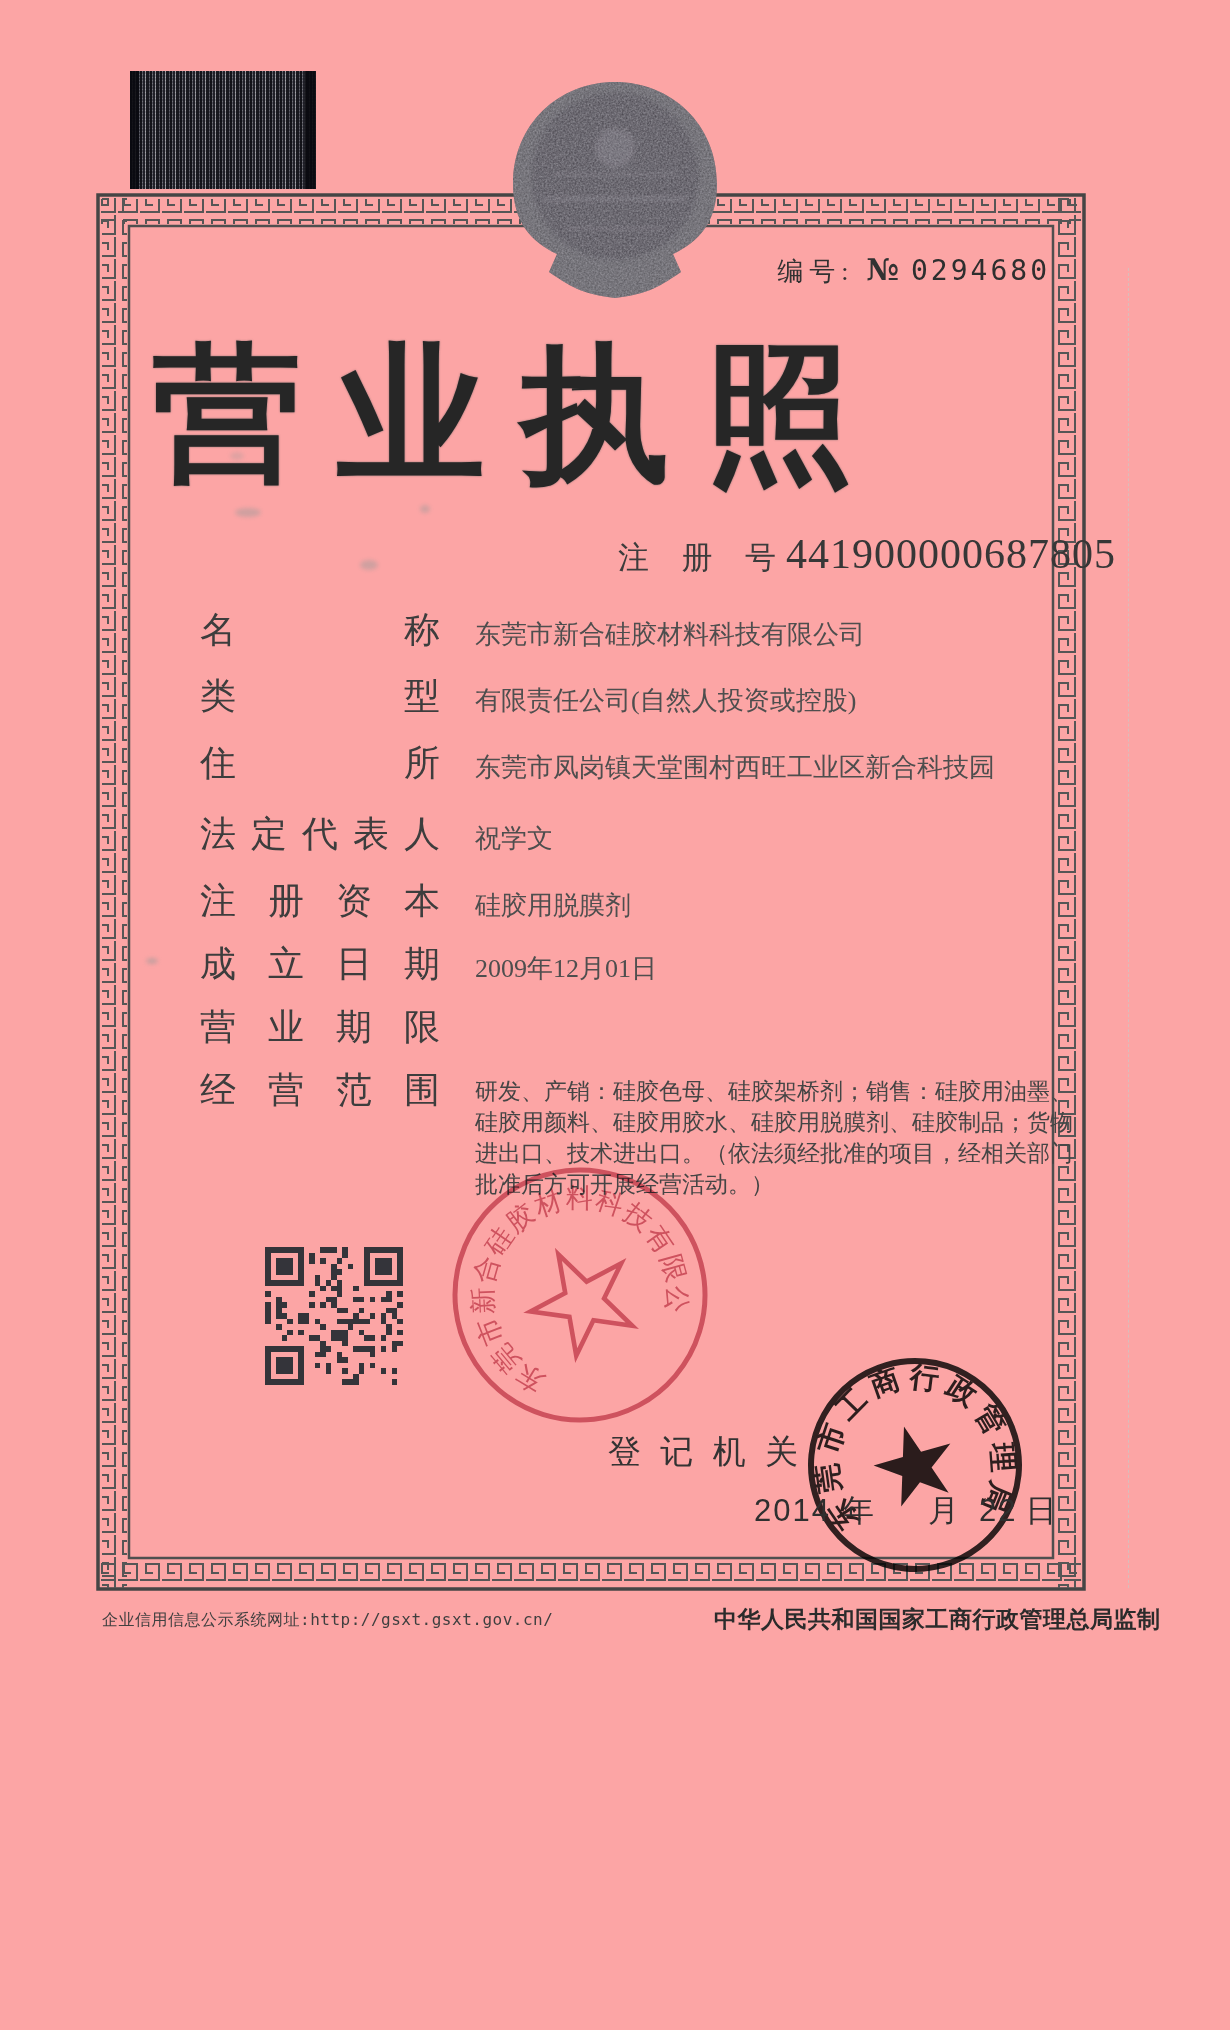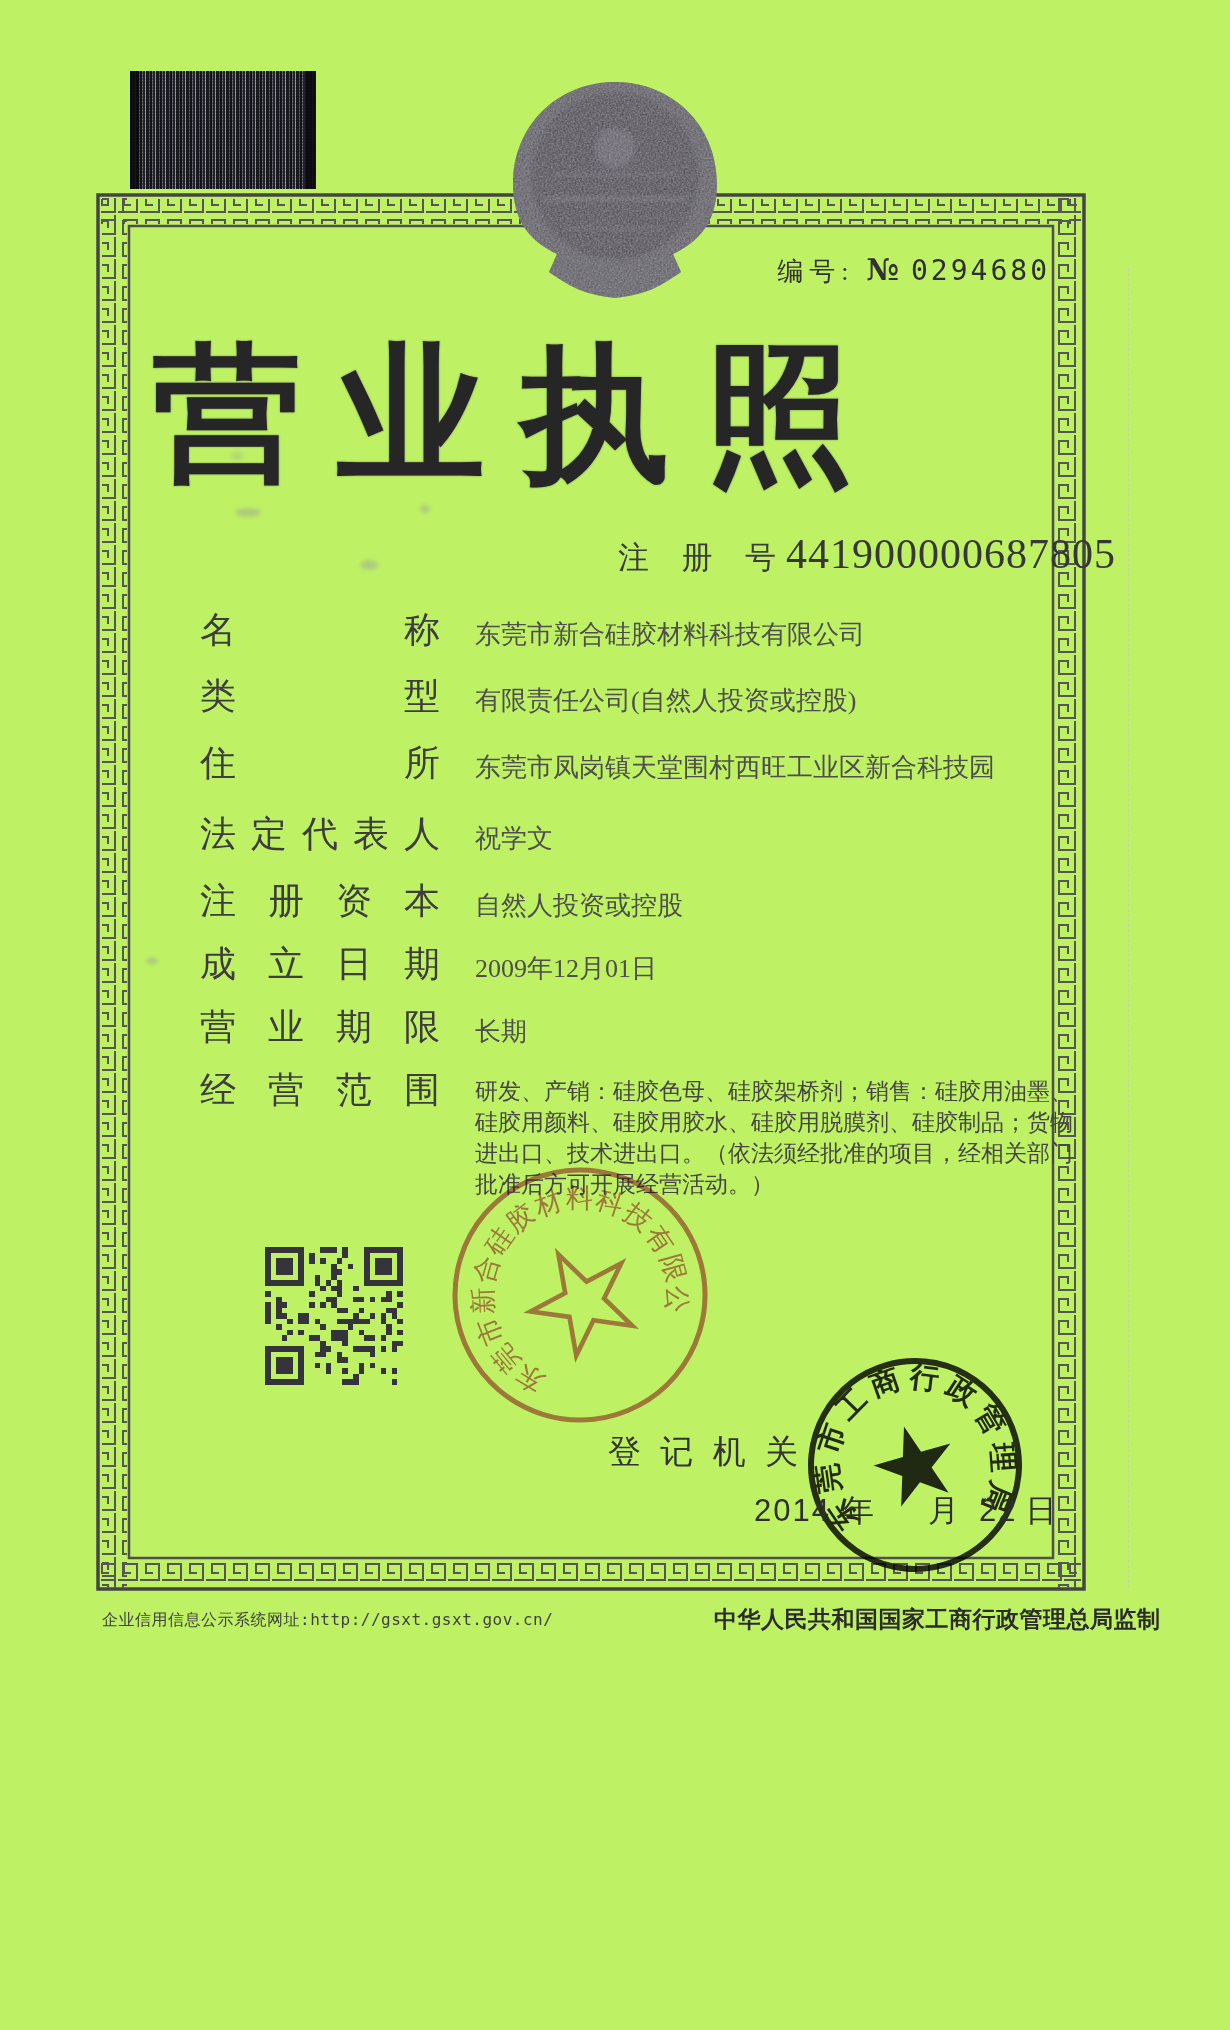--- a/index.html
+++ b/index.html
@@ -1,16 +1,16 @@
 <!DOCTYPE html>
 <html><head>
 <meta charset="utf-8">
 <style>
   html,body{margin:0;padding:0;background:#ffffff;}
-  .page{position:relative;width:1230px;height:2030px;background:#bef264;overflow:hidden;
+  .page{position:relative;width:1230px;height:2030px;background:#fca5a5;overflow:hidden;
         font-family:"Liberation Serif","DejaVu Serif",serif;color:#3a3a3a;}
 
   
   .barcode{position:absolute;left:130px;top:71px;width:186px;height:118px;
     background:
       linear-gradient(90deg, rgba(15,15,20,.9) 0 9px, rgba(0,0,0,0) 9px calc(100% - 11px), rgba(15,15,20,.9) calc(100% - 11px)),
       repeating-linear-gradient(90deg, rgba(22,22,28,.95) 0 2px, rgba(130,130,140,.45) 2px 3px, rgba(35,35,42,.9) 3px 5px, rgba(210,210,215,.55) 5px 6px, rgba(28,28,34,.95) 6px 9px, rgba(95,95,105,.5) 9px 10px),
       repeating-linear-gradient(0deg, rgba(255,255,255,.28) 0 1px, rgba(0,0,0,0) 1px 3px);
     background-color:#2c2c33;filter:blur(.4px) contrast(1.05);}
 
@@ -166,39 +166,38 @@
       </span>
     <span class="fvalue">祝学文</span>
   </div>
   <div class="row" style="top:883px">
     <span class="flabel justify-chars">
         <span>注</span>
         <span>册</span>
         <span>资</span>
         <span>本</span>
       </span>
-    <span class="fvalue">自然人投资或控股</span>
+    <span class="fvalue">硅胶用脱膜剂</span>
   </div>
   <div class="row" style="top:946px">
     <span class="flabel justify-chars">
         <span>成</span>
         <span>立</span>
         <span>日</span>
         <span>期</span>
       </span>
     <span class="fvalue">2009年12月01日</span>
   </div>
   <div class="row" style="top:1009px">
     <span class="flabel justify-chars">
         <span>营</span>
         <span>业</span>
         <span>期</span>
         <span>限</span>
       </span>
-    <span class="fvalue">长期</span>
   </div>
   <div class="row scope" style="top:1072px">
     <span class="flabel justify-chars">
         <span>经</span>
         <span>营</span>
         <span>范</span>
         <span>围</span>
       </span>
     <span class="fvalue">研发、产销：硅胶色母、硅胶架桥剂；销售：硅胶用油墨、硅胶用颜料、硅胶用胶水、硅胶用脱膜剂、硅胶制品；货物进出口、技术进出口。（依法须经批准的项目，经相关部门批准后方可开展经营活动。）</span>
   </div>

